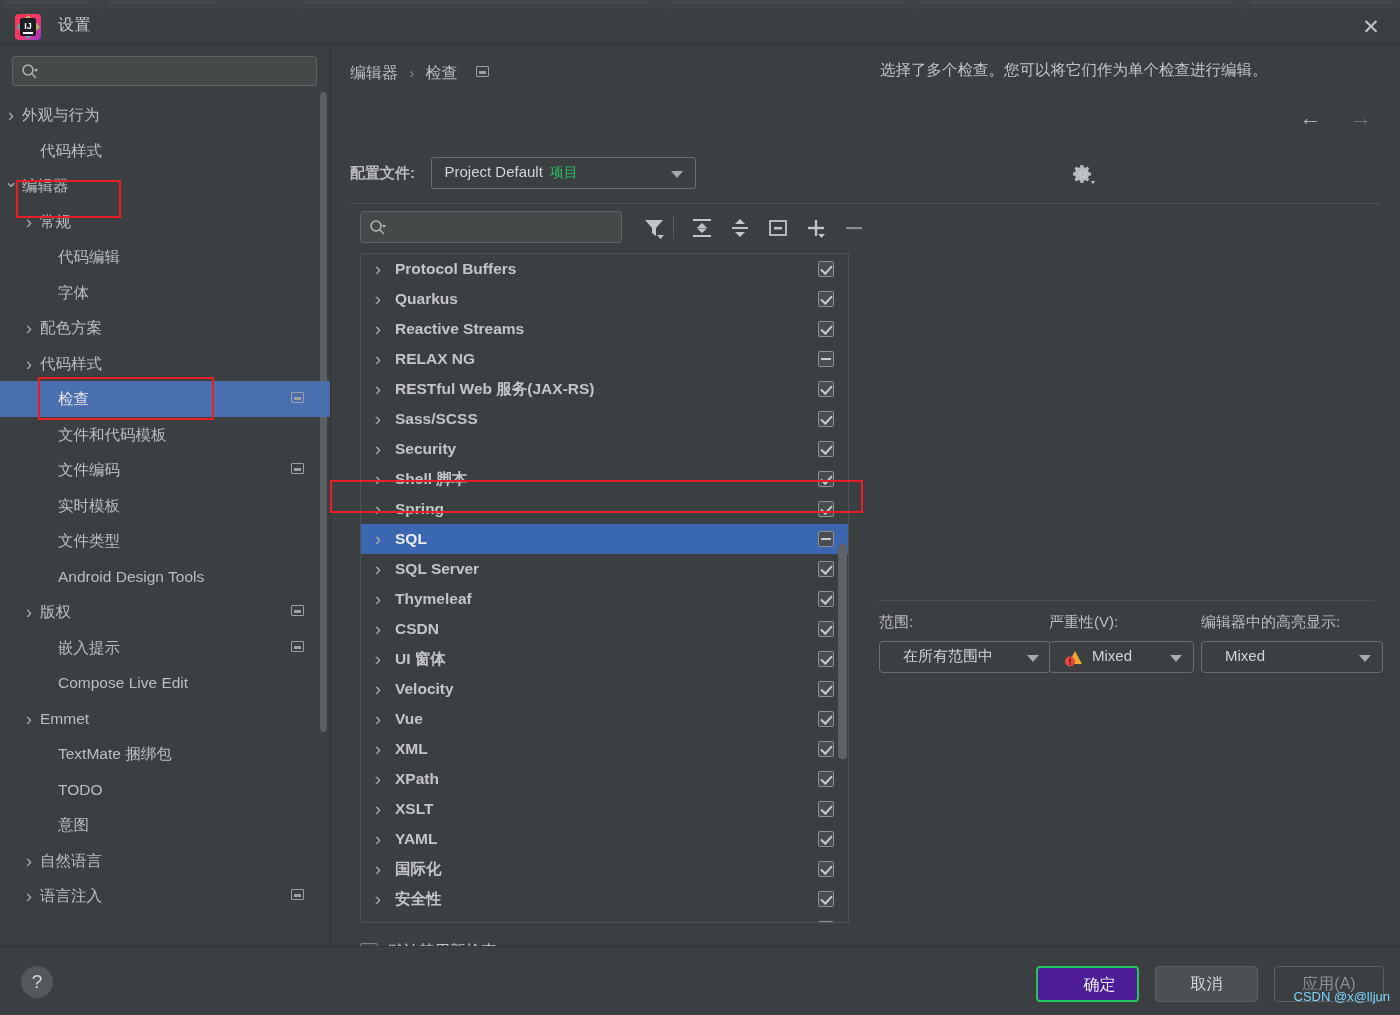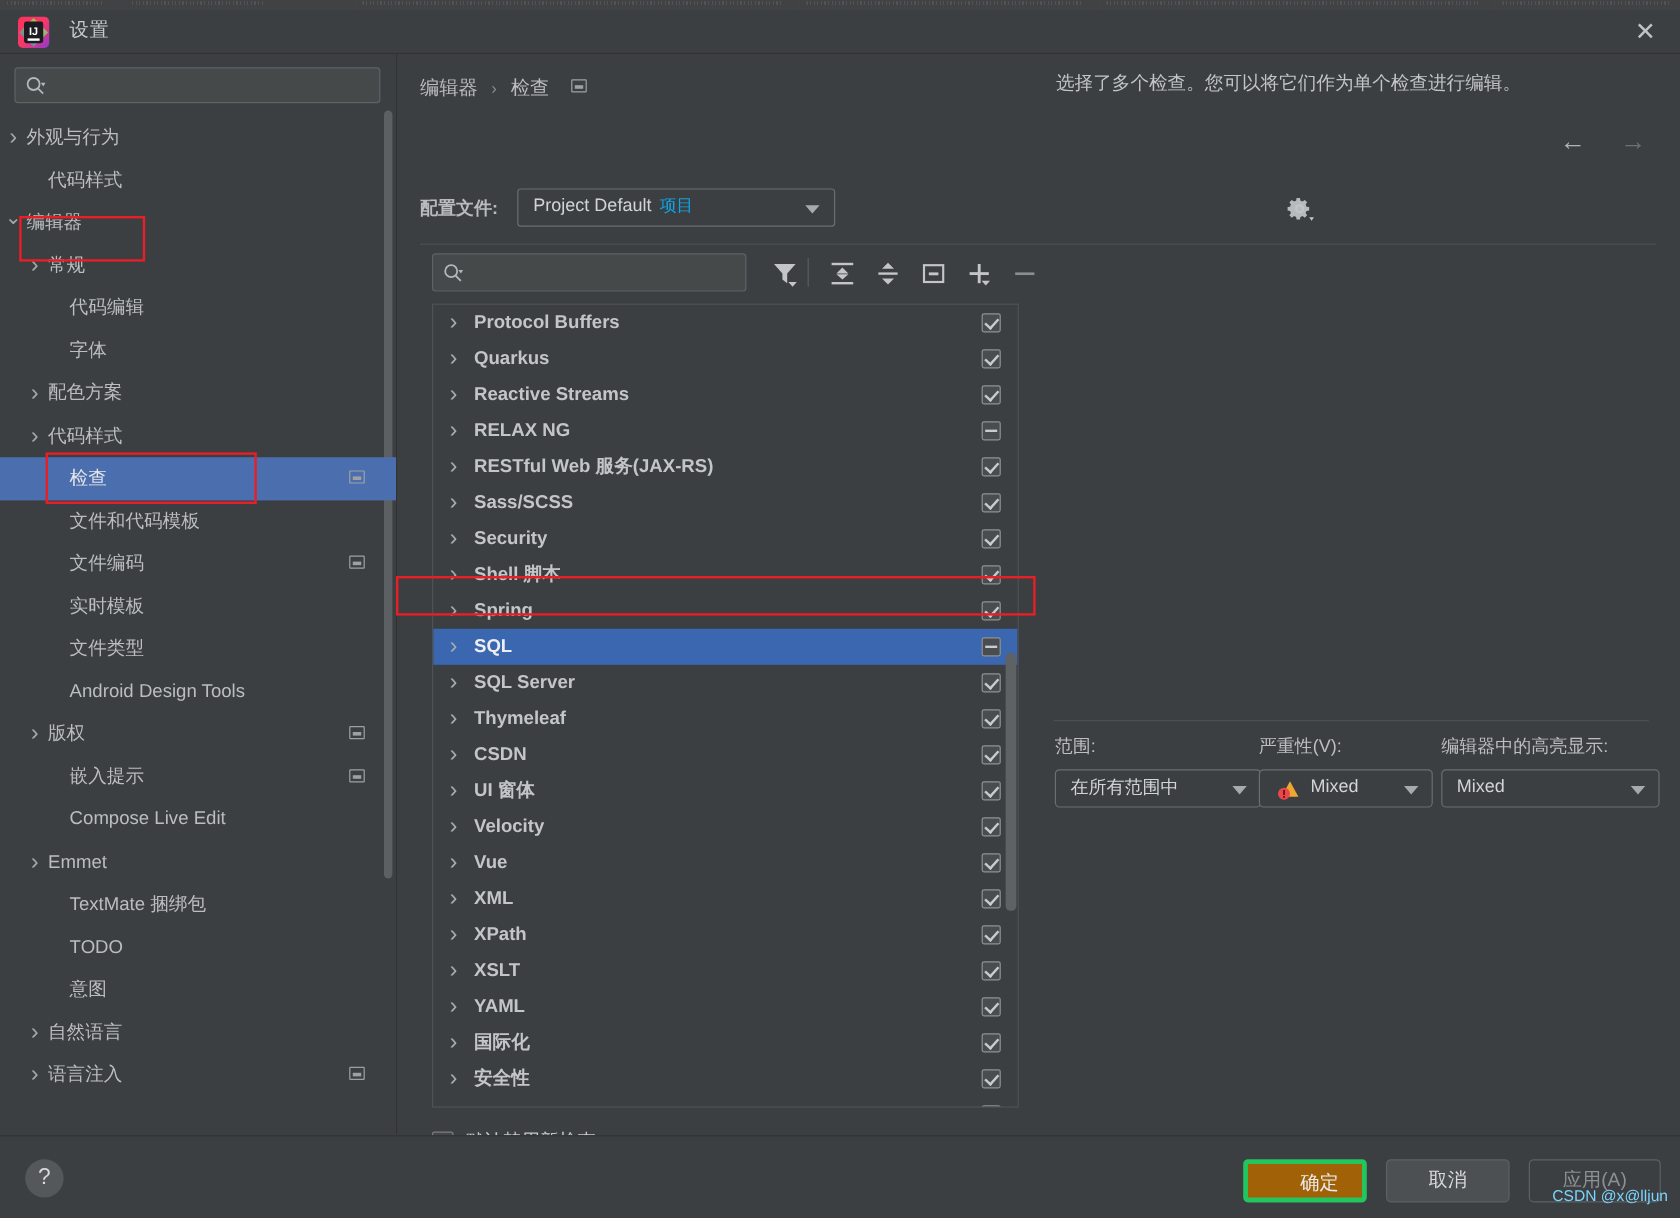--- a/index.html
+++ b/index.html
@@ -139,21 +139,21 @@
     margin-left: 12px; position: relative;
     width: 265px; height: 32px;
     background: #3c3f41;
     border: 1px solid #6a6e70; border-radius: 3px;
     box-sizing: border-box;
   }
   .profile-combo .val {
     position:absolute; left: 12px; top: 5px;
     font-size: 15px; color: #d2d4d7;
   }
-  .profile-combo .sub { color: #0ea5e9; margin-left: 7px; font-size: 14px; }
+  .profile-combo .sub { color: #22c55e; margin-left: 7px; font-size: 14px; }
   .profile-combo .caret {
     position: absolute; right: 12px; top: 13px;
     width: 0; height: 0;
     border-left: 6px solid transparent; border-right: 6px solid transparent;
     border-top: 7px solid #a7aaad;
   }
   .gear { position: absolute; left: 740px; top: 117px; width: 24px; height: 24px; }
 
   .hr-top { position:absolute; left: 19px; top: 158px; right: 20px; height:1px; background:#4d5052; }
 
@@ -226,21 +226,21 @@
   }
   .hr-mid { position:absolute; left: 547px; top: 555px; right: 26px; height:1px; background:#4d5052; }
 
   .field { position: absolute; top: 568px; }
   .field .flabel { font-size: 15px; color: #bcbec1; white-space: nowrap; }
   .combo {
     position: relative; margin-top: 9px; height: 32px;
     background: #3c3f41; border: 1px solid #6a6e70; border-radius: 4px;
     box-sizing: border-box;
   }
-  .combo .cv { position: absolute; left: 12px; top: 5px; font-size: 15px; color: #d2d4d7; white-space: nowrap; }
+  .combo .cv { position: absolute; left: 23px; top: 5px; font-size: 15px; color: #d2d4d7; white-space: nowrap; }
   .combo .cv.ind { left: 42px; }
   .combo .caret {
     position:absolute; right: 11px; top: 13px; width:0; height:0;
     border-left:6px solid transparent; border-right:6px solid transparent;
     border-top: 7px solid #a7aaad;
   }
   .sev-icon { position: absolute; left: 13px; top: 6px; width: 20px; height: 20px; }
 
   
   .bottombar {
@@ -251,21 +251,21 @@
     position: absolute; left: 21px; top: 19px; width: 32px; height: 32px;
     border-radius: 50%; background: #55585a;
     color: #d6d8db; font-size: 19px; text-align: center; line-height: 32px;
   }
   .btn {
     position: absolute; top: 19px; height: 36px;
     border-radius: 4px; box-sizing: border-box;
     font-size: 16px; color: #d8dadd;
     text-align: center; line-height: 34px;
   }
-  .btn.primary { background: #a16207; border: 4px solid #22c55e; color: #e9ebee; padding-left: 24px; }
+  .btn.primary { background: #4c1d95; border: 2px solid #22c55e; color: #e9ebee; padding-left: 24px; }
   .btn.normal  { background: #4c5052; border: 1px solid #5d6163; }
   .btn.ghost   { background: transparent; border: 1px solid #5d6163; color: #8d9093; }
   .watermark {
     position: absolute; right: 10px; top: 42px;
     font-size: 13px; color: #7dd3fc;
   }
 </style>
 </head>
 <body>
 

